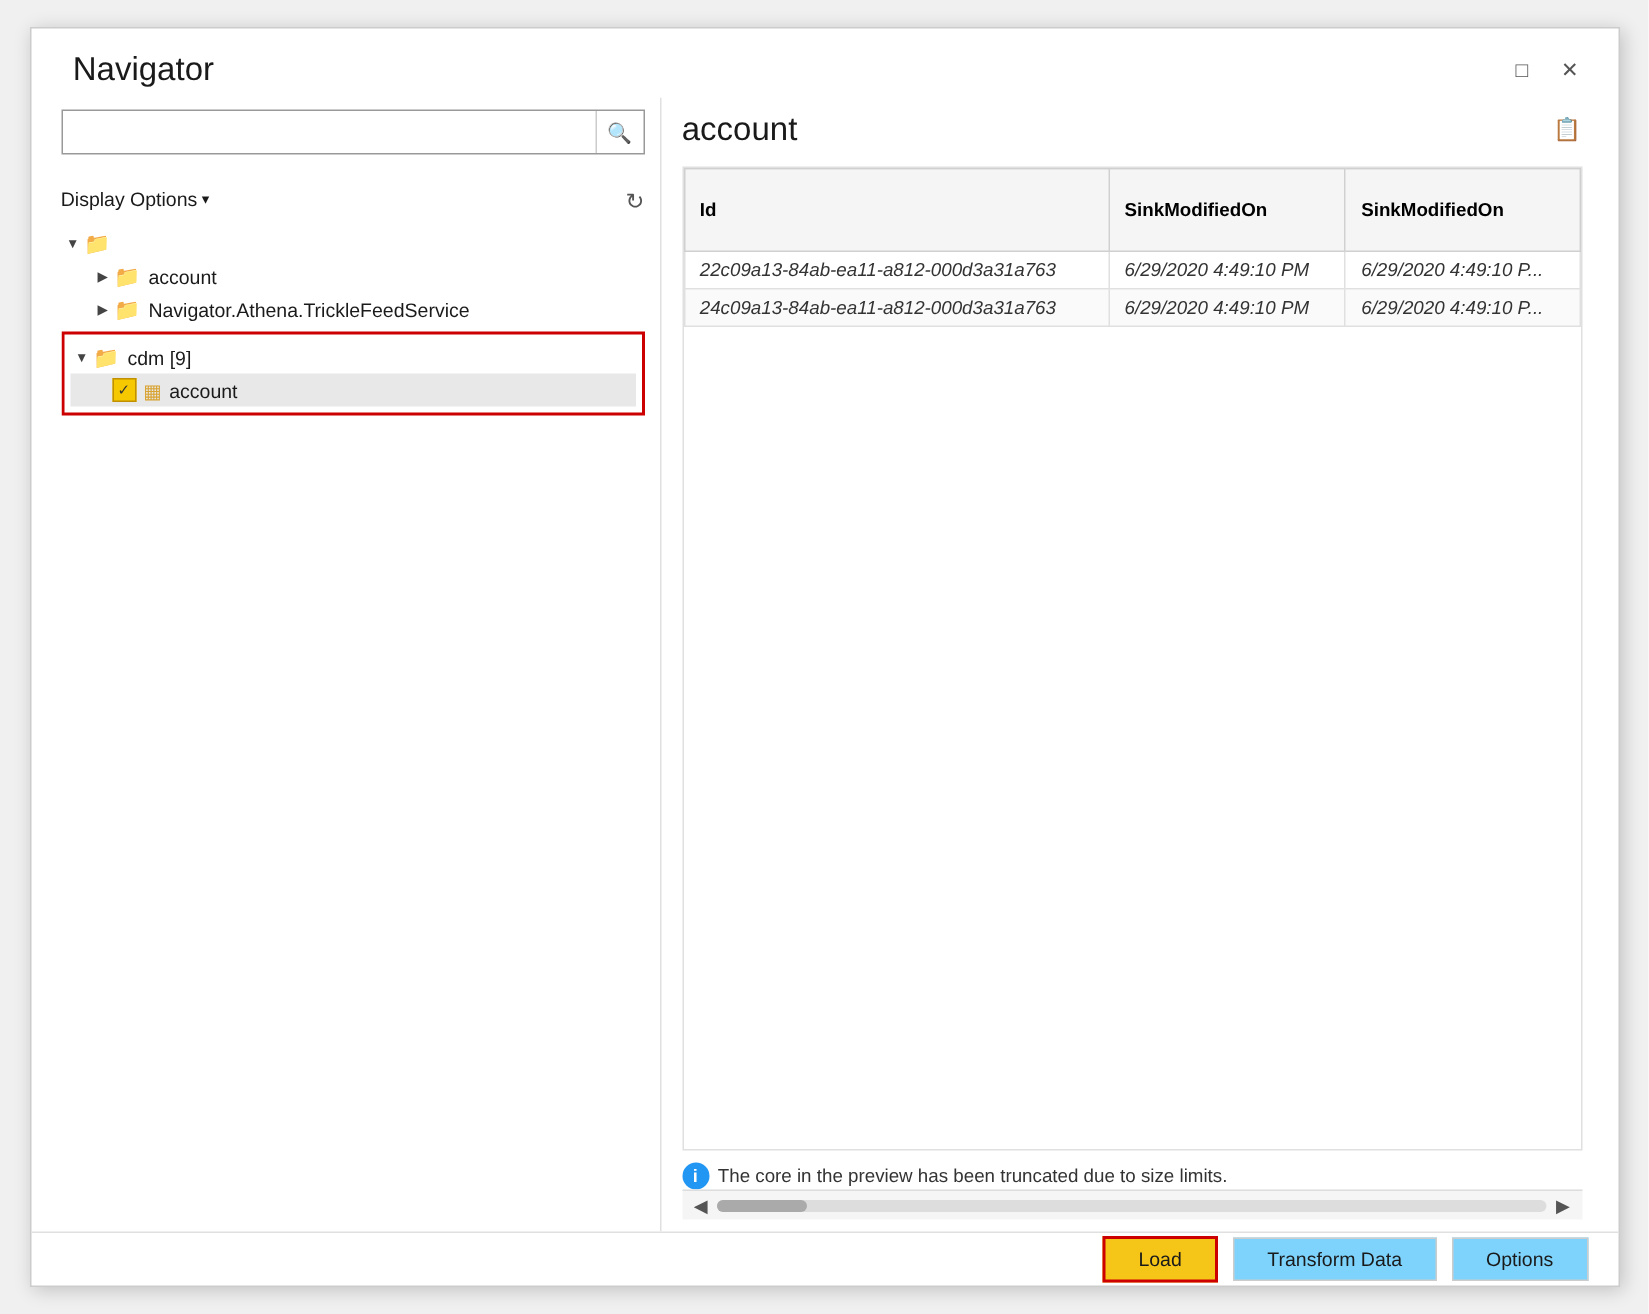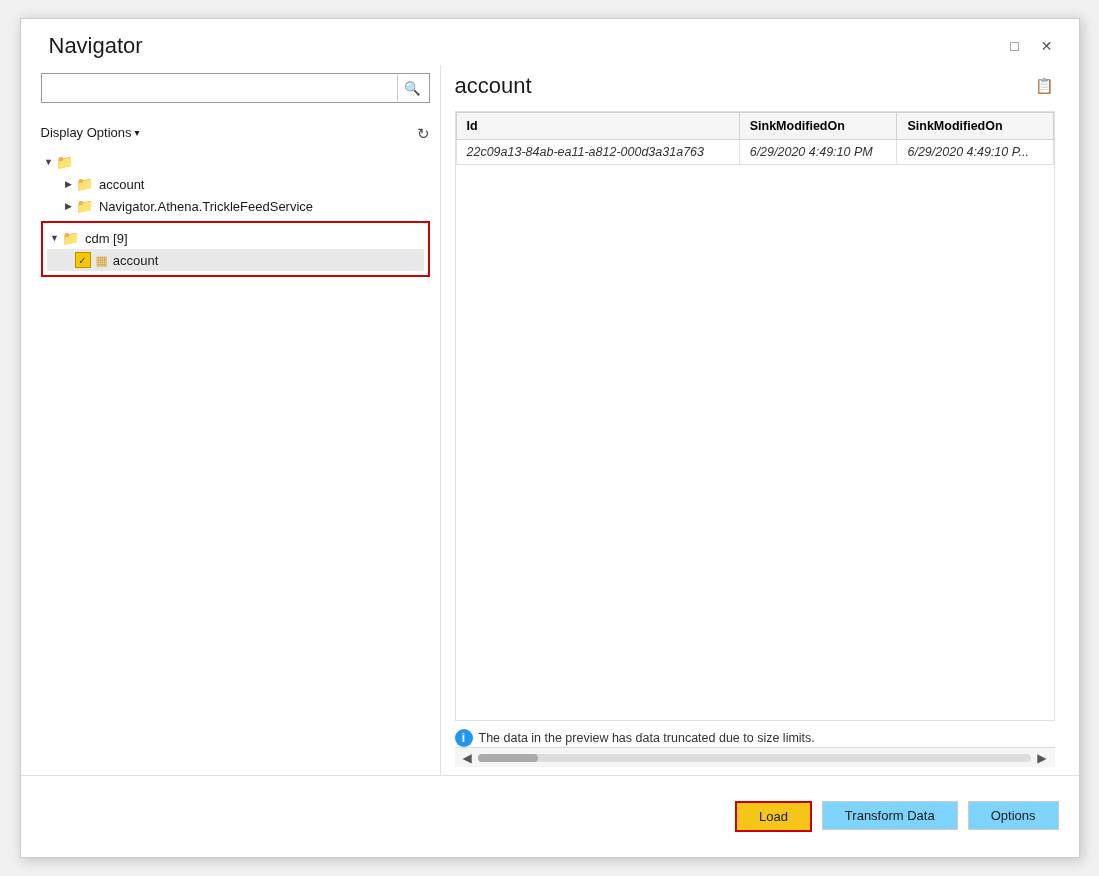--- a/index.html
+++ b/index.html
@@ -217,21 +217,21 @@
       border: 1px solid #e0e0e0;
     }
     .data-table {
       border-collapse: collapse;
       width: 100%;
       font-size: 12.5px;
     }
     .data-table th {
       background: #f5f5f5;
       border: 1px solid #d0d0d0;
-      padding: 6px 10px;
+      padding: 20px 10px;
       text-align: left;
       font-weight: 600;
       white-space: nowrap;
     }
     .data-table td {
       border: 1px solid #e0e0e0;
       padding: 5px 10px;
       color: #333;
       white-space: nowrap;
       font-style: italic;
@@ -289,22 +289,22 @@
       height: 8px;
       background: #aaa;
       border-radius: 4px;
       position: absolute;
       left: 0;
     }
     
     .footer {
       display: flex;
       justify-content: flex-end;
-      align-items: flex-start;
-      padding: 25px 20px;
+      align-items: center;
+      padding: 2px 20px;
       gap: 10px;
       flex-shrink: 0;
       border-top: 1px solid #e0e0e0;
     }
     .btn-load {
       background: #f5c518;
       border: 2px solid #cc0000;
       color: #1a1a1a;
       padding: 6px 22px;
       font-size: 13px;
@@ -400,27 +400,32 @@
               <th>SinkModifiedOn</th>
               <th>SinkModifiedOn</th>
             </tr>
           </thead>
           <tbody id="table-body">
           <tr>
                 <td>22c09a13-84ab-ea11-a812-000d3a31a763</td>
                 <td>6/29/2020 4:49:10 PM</td>
                 <td>6/29/2020 4:49:10 P...</td>
               </tr>
+              <tr>
+                <td>24c09a13-84ab-ea11-a812-000d3a31a763</td>
+                <td>6/29/2020 4:49:10 PM</td>
+                <td>6/29/2020 4:49:10 P...</td>
+              </tr>
             </tbody>
         </table>
       </div>
 
       <div class="info-notice">
         <span class="info-icon">i</span>
-        <span>The data in the preview has data truncated due to size limits.</span>
+        <span>The core in the preview has been truncated due to size limits.</span>
       </div>
 
       <div class="bottom-scrollbar">
         <button class="scroll-arrow">◀</button>
         <div class="scroll-track">
           <div class="scroll-thumb"></div>
         </div>
         <button class="scroll-arrow">▶</button>
       </div>
     </div>

